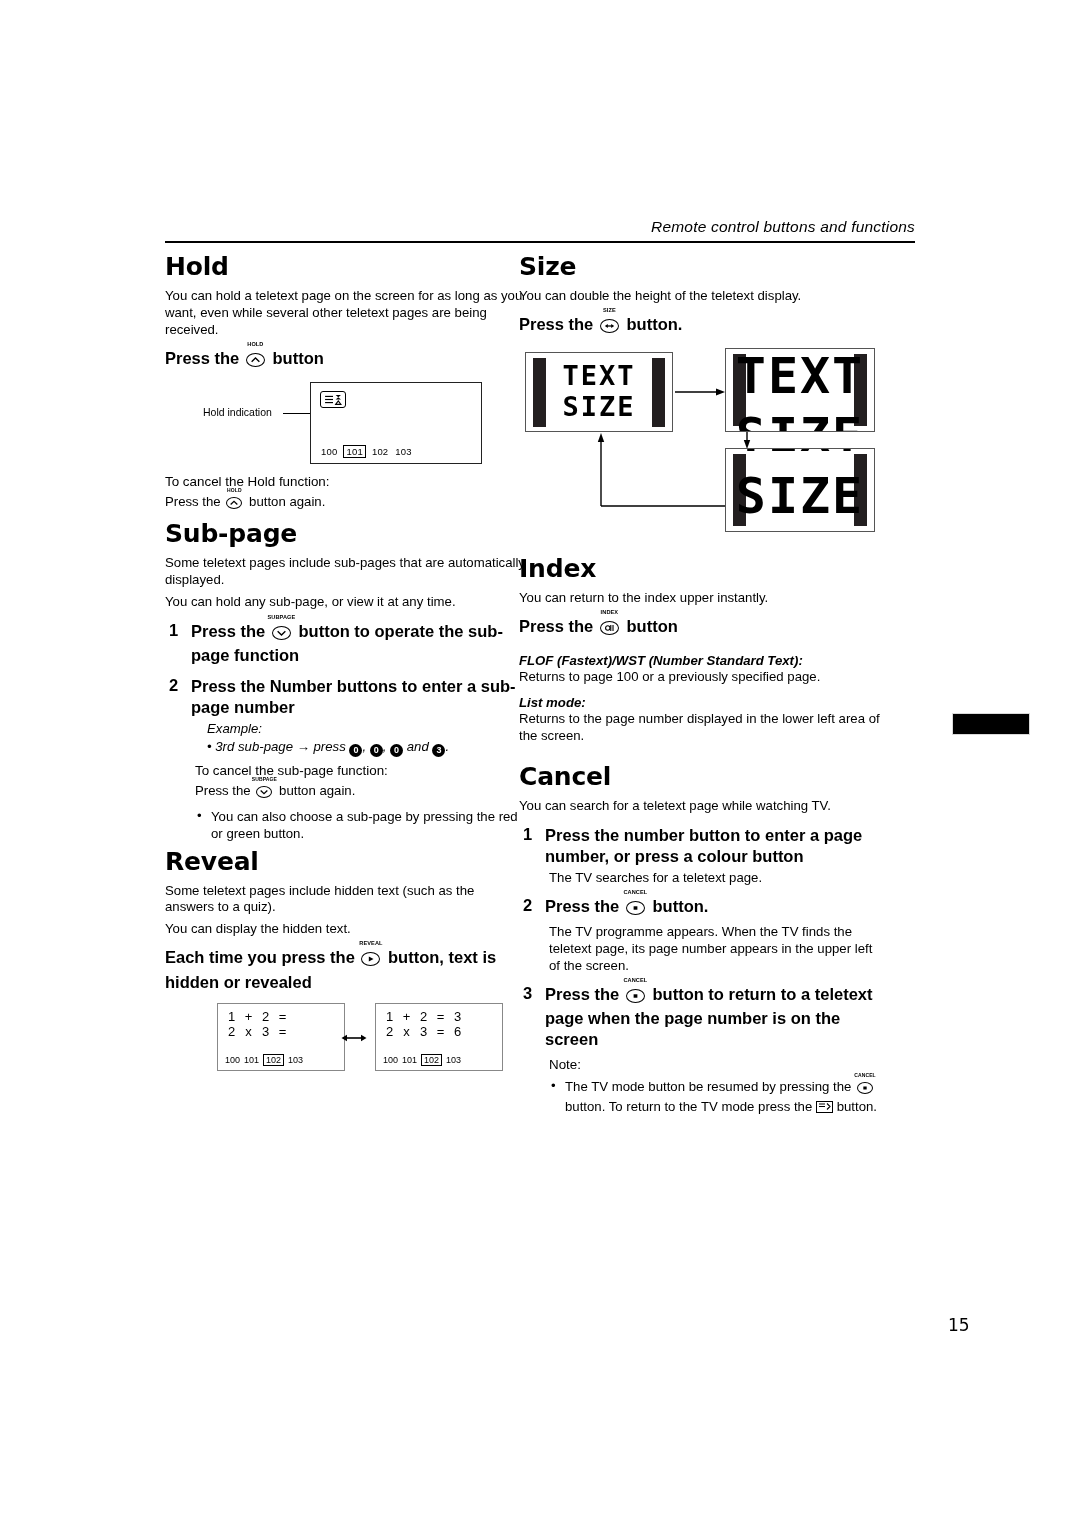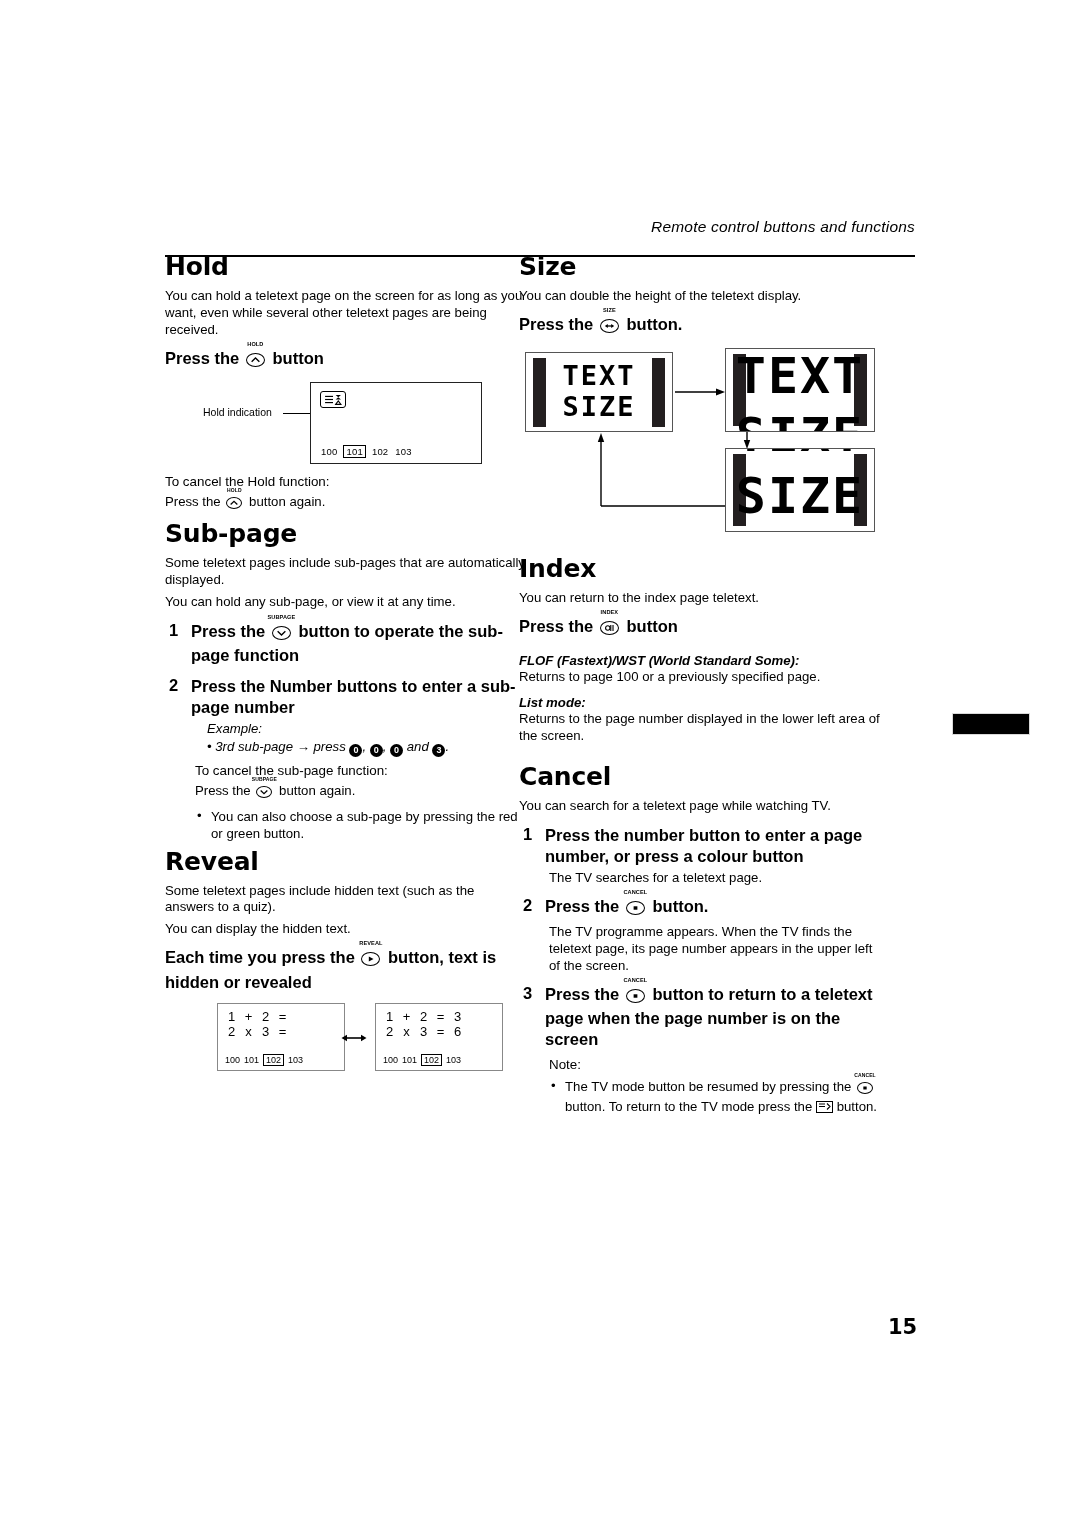--- a/index.html
+++ b/index.html
@@ -7,21 +7,21 @@
     width:1080px;height:1528px;position:relative;overflow:hidden;
     font-family:"Liberation Sans",sans-serif;color:#000;
     -webkit-font-smoothing:antialiased;
   }
   .page{position:absolute;left:0;top:0;width:1080px;height:1528px;}
 
   
   .header{position:absolute;left:165px;top:218px;width:750px;}
   .header-title{
     text-align:right;font-style:italic;font-size:15.5px;letter-spacing:.2px;
-    font-family:"Liberation Sans",sans-serif;padding-bottom:19px;
+    font-family:"Liberation Sans",sans-serif;padding-bottom:5px;
   }
   .header-rule{border-bottom:2px solid #000;width:750px;}
 
   
   .col-left{position:absolute;left:165px;top:252px;width:360px;}
   .col-right{position:absolute;left:519px;top:252px;width:364px;}
 
   h2.sec{
     font-size:25px;font-weight:bold;margin:0 0 7px 0;letter-spacing:-0.2px;
     font-family:"DejaVu Sans","Liberation Sans",sans-serif;
@@ -143,21 +143,21 @@
   .tv2 .t1{top:2px;}
   .tv2 .t2{top:62px;}
   .tv3{left:206px;top:100px;width:150px;height:84px;}
   .tv3 .txt{font-size:50px;line-height:1.0;}
   .tv3 .t1{top:-40px;}
   .tv3 .t2{top:22px;}
   .size-svg{position:absolute;left:0;top:0;width:360px;height:190px;}
 
   
   .pagenum{
-    position:absolute;left:888px;top:1315px;font-size:21px;font-weight:bold;
+    position:absolute;left:948px;top:1315px;font-size:17px;font-weight:normal;
     font-family:"DejaVu Sans","Liberation Sans",sans-serif;
   }
   .tabmark{
     position:absolute;left:952px;top:713px;width:78px;height:22px;
     background:#000;border:1.5px solid #d9d9d9;box-sizing:border-box;
   }
 </style>
 </head>
 <body>
 
@@ -405,39 +405,39 @@
 
       <div class="tv tv3">
         <div class="bar l"></div>
         <div class="bar r"></div>
         <div class="txt t1">TEXT</div>
         <div class="txt t2">SIZE</div>
       </div>
     </div>
 
     <h2 class="sec" style="margin-top:16px;">Index</h2>
-    <p class="body">You can return to the index page teletext.</p>
+    <p class="body">You can return to the index upper instantly.</p>
 
     <div class="instr">
       <span>Press the</span>
       <span class="btn">
         <span class="cap">INDEX</span>
         <span class="ring">
           <svg class="gl" viewBox="0 0 19 14">
             <circle cx="7.5" cy="7" r="2.6" fill="none" stroke="#000" stroke-width="1.3"></circle>
             <line x1="11" y1="3.6" x2="11" y2="10.4" stroke="#000" stroke-width="1.3"></line>
             <line x1="13.6" y1="3.6" x2="13.6" y2="10.4" stroke="#000" stroke-width="1.3"></line>
           </svg>
         </span>
       </span>
       <span>button</span>
     </div>
 
     <div style="margin-top:12px;">
-      <div class="ital-b">FLOF (Fastext)/WST (World Standard Some):</div>
+      <div class="ital-b">FLOF (Fastext)/WST (Number Standard Text):</div>
       <p class="small-note">Returns to page 100 or a previously specified page.</p>
       <div class="ital-b" style="margin-top:10px;">List mode:</div>
       <p class="small-note">Returns to the page number displayed in the lower left area of the screen.</p>
     </div>
 
     <h2 class="sec" style="margin-top:18px;">Cancel</h2>
     <p class="body">You can search for a teletext page while watching TV.</p>
 
     <div class="step">
       <div class="step-num">1</div>

